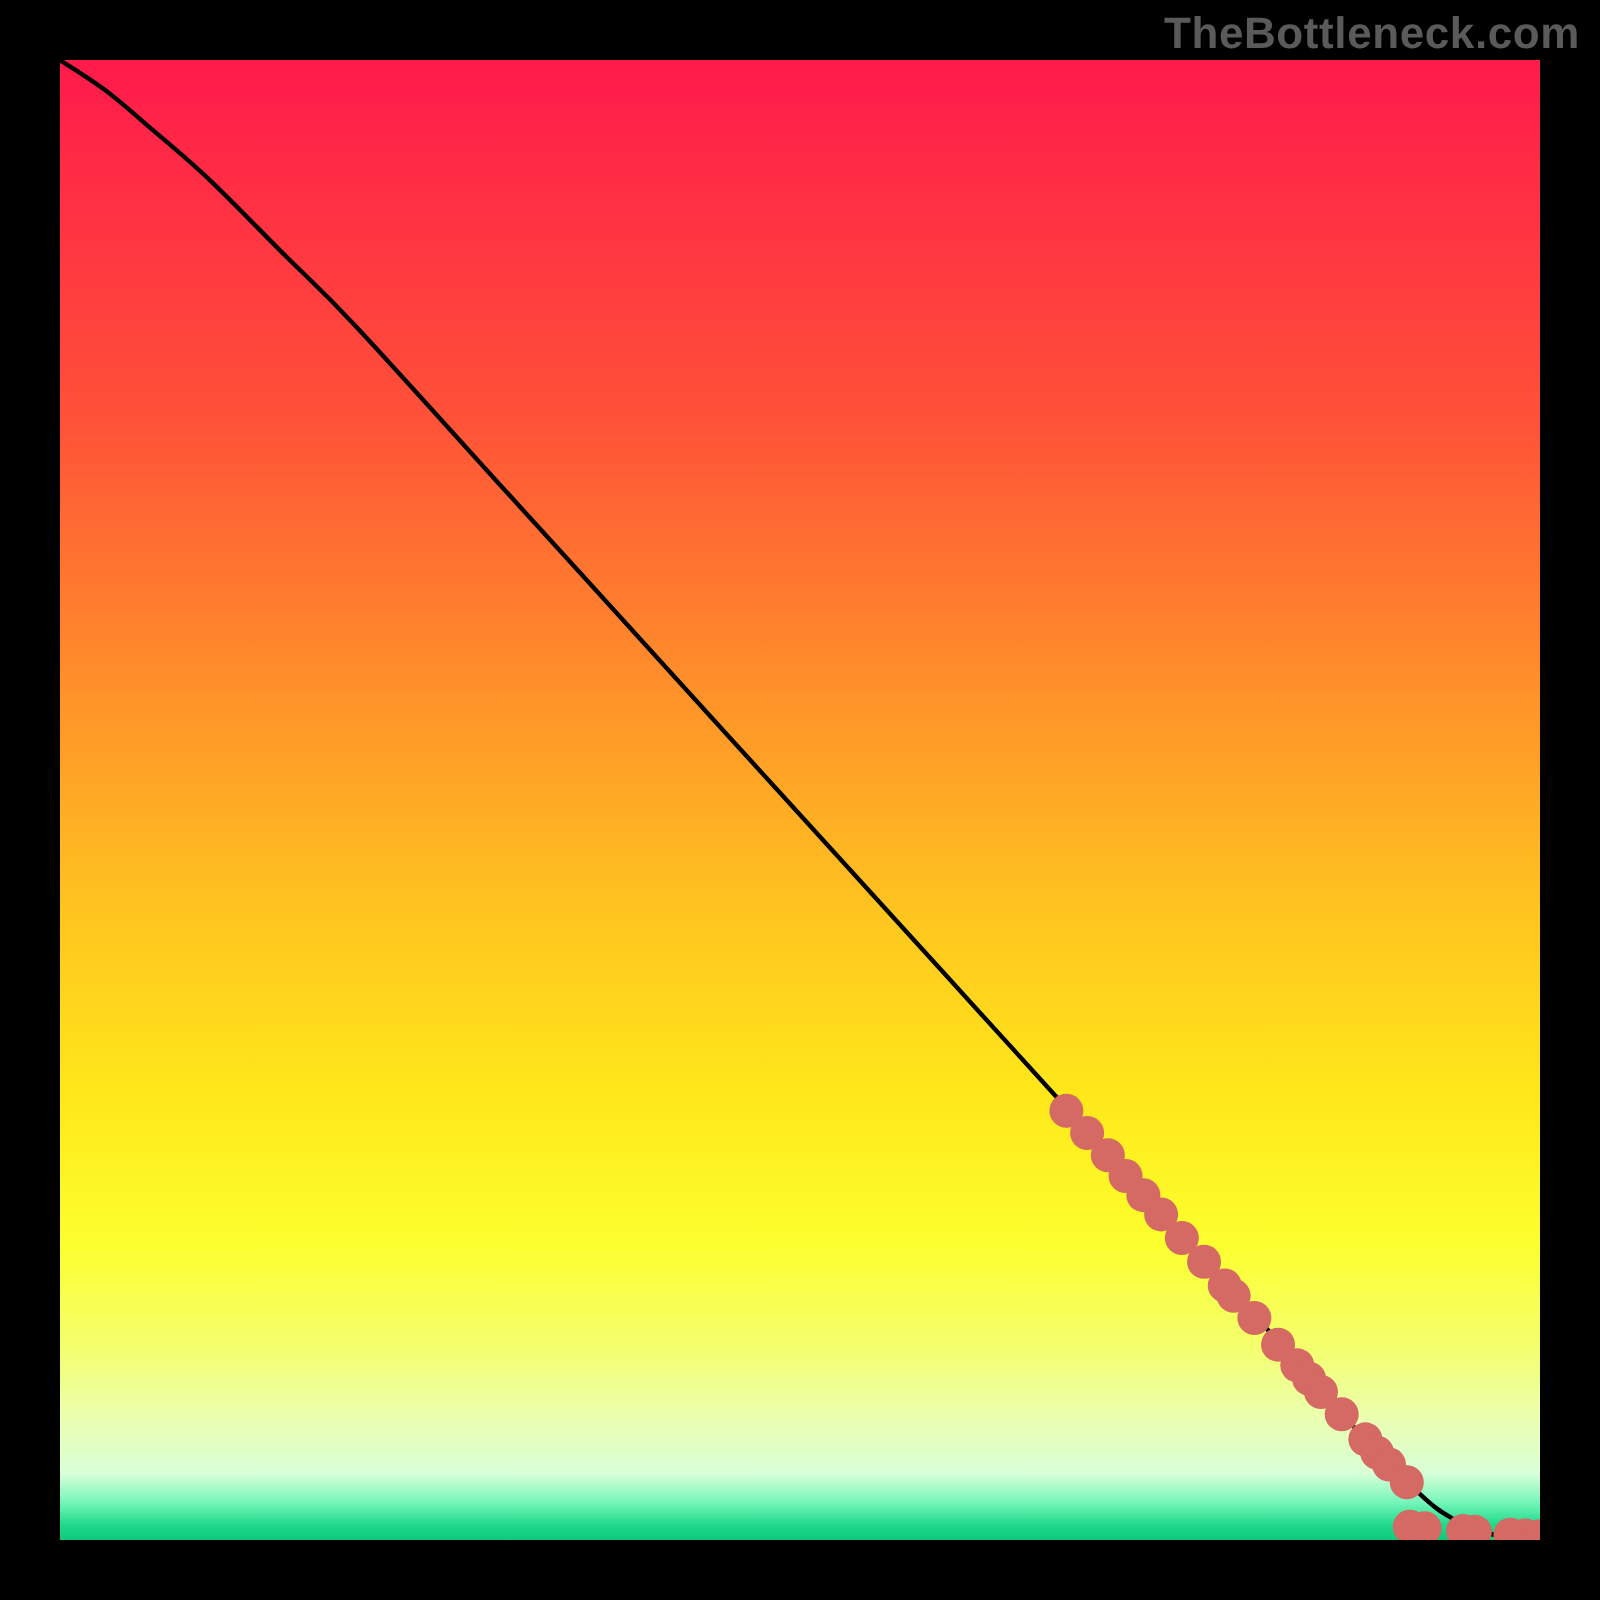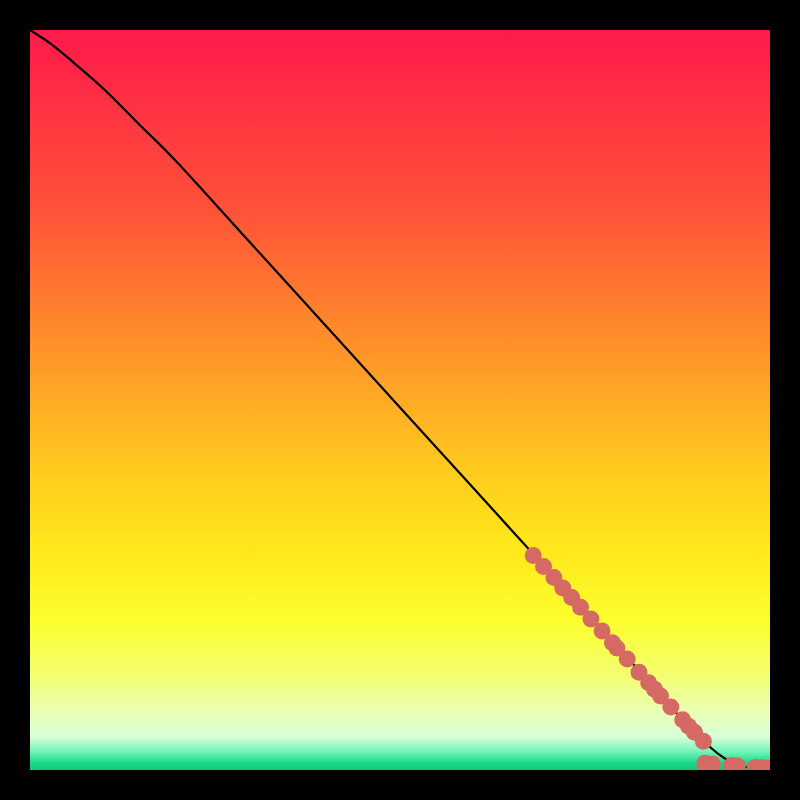--- a/index.html
+++ b/index.html
@@ -89,13 +89,14 @@
           <circle cx="712.28" cy="764.08" r="8.5" fill="#d46a63"></circle>
           <circle cx="731.52" cy="765.56" r="8.5" fill="#d46a63"></circle>
           <circle cx="737.44" cy="765.93" r="8.5" fill="#d46a63"></circle>
           <circle cx="755.20" cy="767.41" r="8.5" fill="#d46a63"></circle>
           <circle cx="762.60" cy="767.78" r="8.5" fill="#d46a63"></circle>
           <circle cx="770.00" cy="768.15" r="8.5" fill="#d46a63"></circle>
         </g>
   </g>
 </svg>
 
+<div class="watermark">TheBottleneck.com</div>
 </div>
 
 </body></html>

